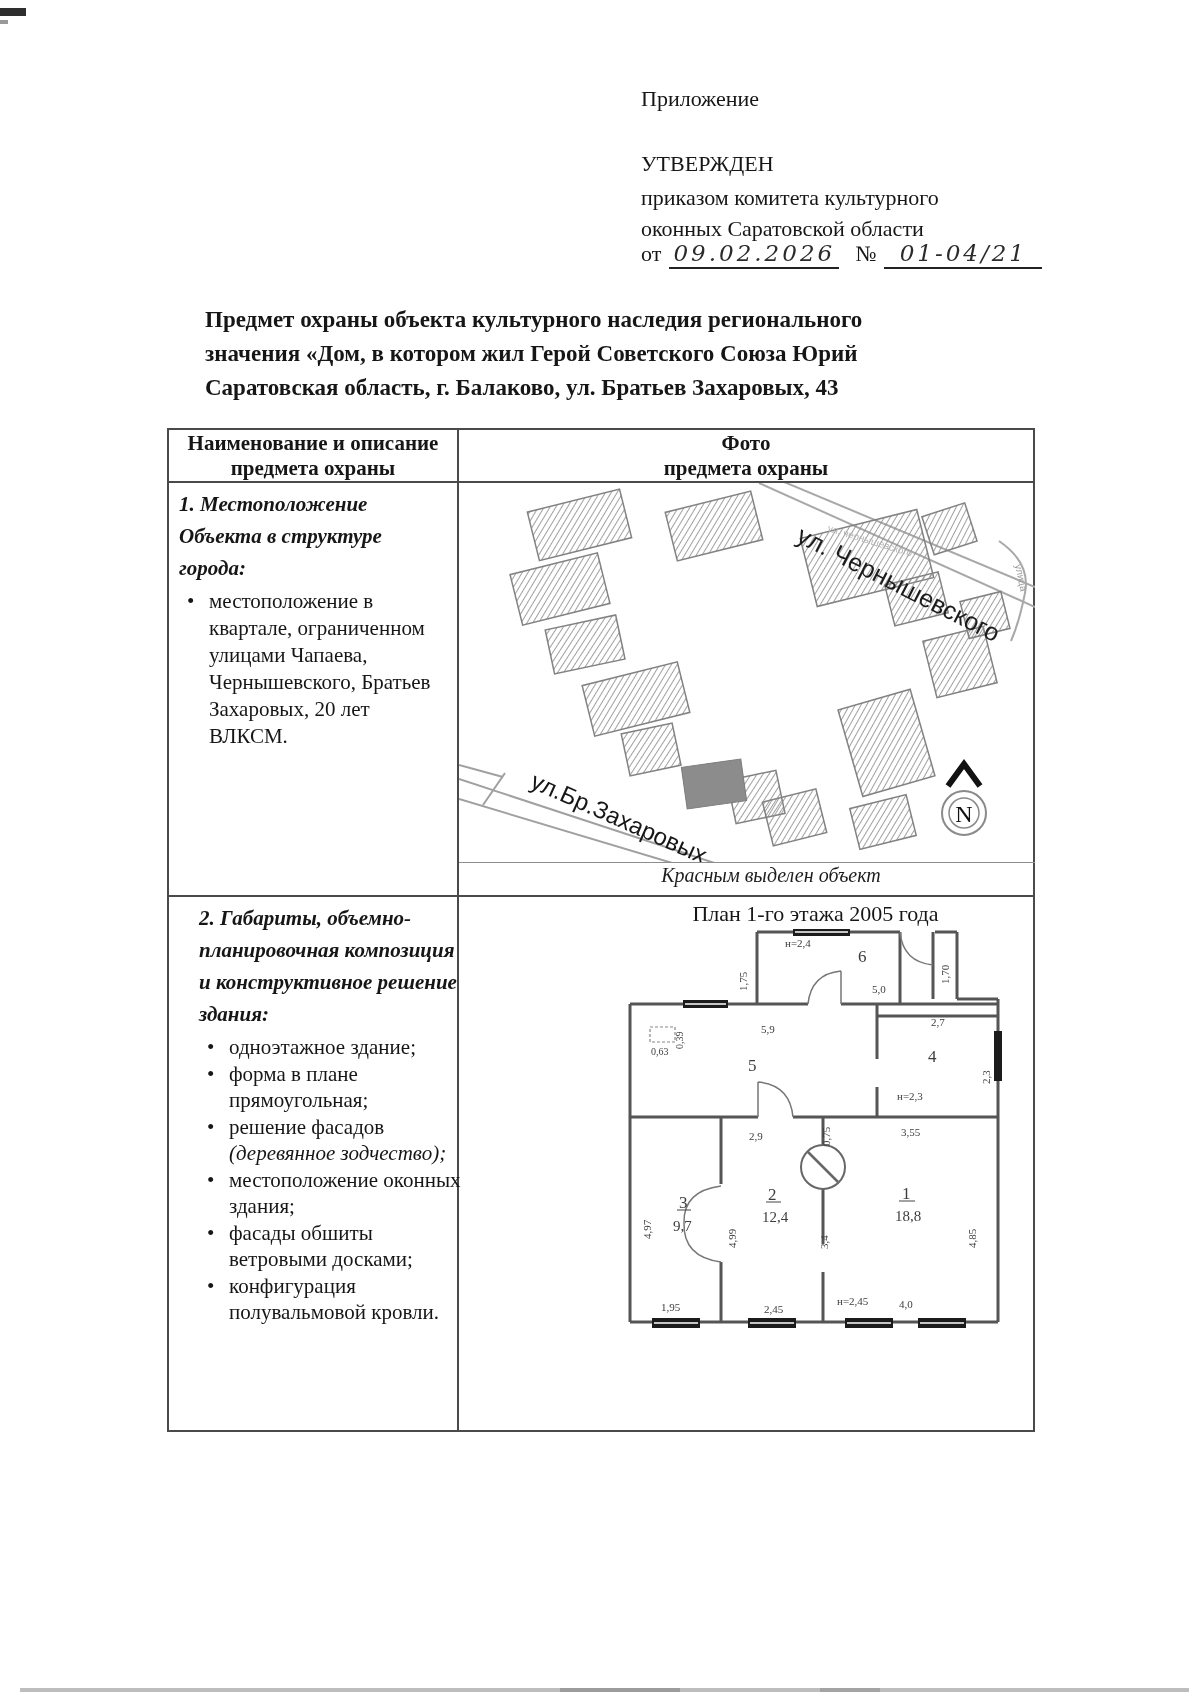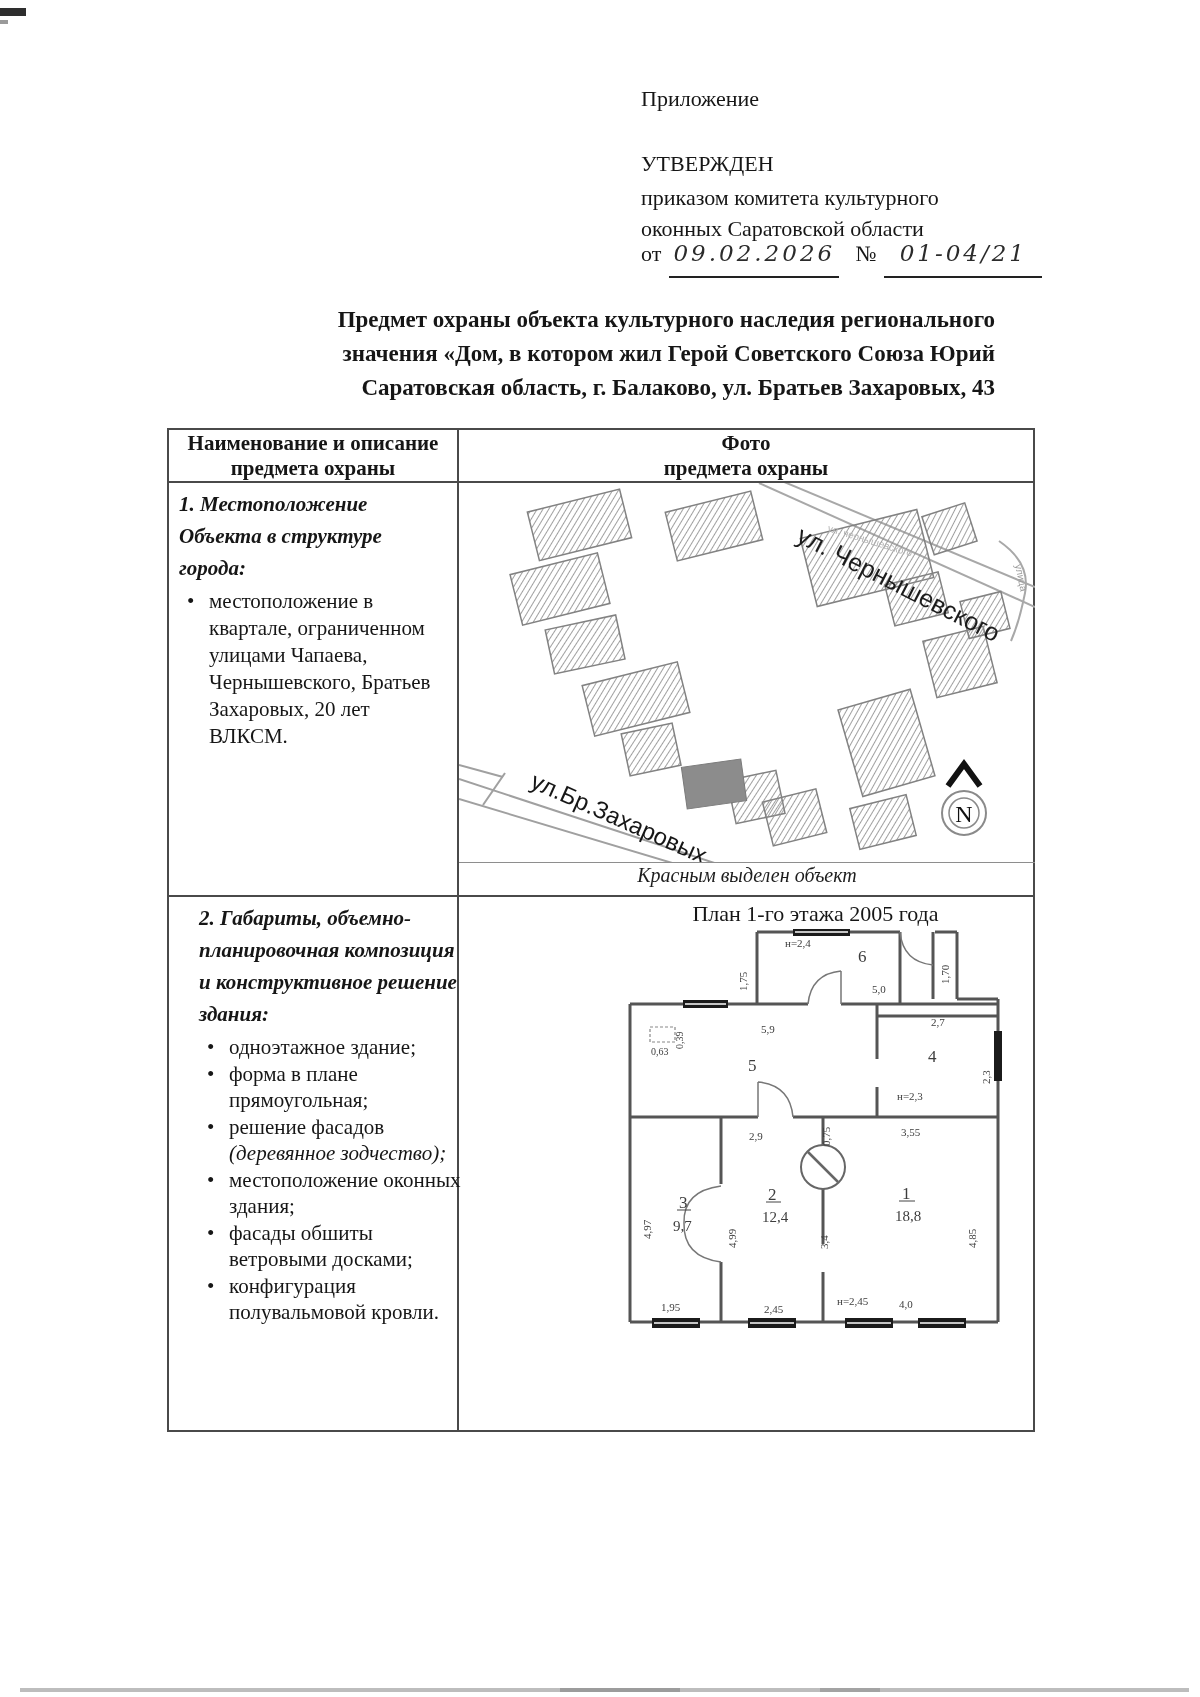--- a/index.html
+++ b/index.html
@@ -9,25 +9,25 @@
   .corner-mark{left:0;top:8px;width:26px;height:8px;background:#2e2e2e;}
   .corner-mark2{left:0;top:20px;width:8px;height:4px;background:#9a9a9a;}
 
   .appendix{left:641px;top:86px;font-size:22px;}
   .approved{left:641px;top:151px;font-size:22px;}
   .order1{left:641px;top:185px;font-size:22px;}
   .order2{left:641px;top:216px;font-size:22px;}
   .fromline{left:641px;top:240px;font-size:22px;white-space:nowrap;}
   .hand{display:inline-block;text-align:center;border-bottom:2px solid #222;
         font-family:"DejaVu Serif",serif;font-style:italic;font-size:23px;
-        letter-spacing:3px;color:#2b2b2b;padding-bottom:10px;}
+        letter-spacing:3px;color:#2b2b2b;padding-bottom:1px;}
   .hand-date{width:170px;margin-left:8px;margin-right:16px;}
   .hand-num{width:158px;margin-left:8px;}
 
-  .doc-title{left:205px;top:303px;width:790px;text-align:right;
+  .doc-title{left:205px;top:303px;width:790px;text-align:left;
              font-weight:bold;font-size:23px;line-height:34px;}
 
   
   .tbl{left:167px;top:428px;width:868px;height:1004px;border:2px solid #4a4a4a;box-sizing:border-box;}
   .vline{position:absolute;left:288px;top:0;bottom:0;width:2px;background:#4a4a4a;}
   .hline{position:absolute;left:0;right:0;height:2px;background:#4a4a4a;}
   .hline1{top:51px;}
   .hline2{top:465px;}
 
   .thc{position:absolute;top:0;height:51px;display:flex;flex-direction:column;
@@ -42,21 +42,21 @@
   .bullets{margin-top:2px;}
   .bullet{display:flex;line-height:27px;margin-bottom:1px;}
   .r2 .bullet{line-height:26px;}
   .dot{width:30px;padding-left:8px;box-sizing:border-box;}
   .btxt{flex:1;}
   .ital{font-style:italic;}
 
   .c12{position:absolute;left:290px;top:53px;width:576px;height:412px;}
   .map-wrap{position:absolute;left:0;top:0;width:576px;height:379px;border-bottom:1px solid #8e8e8e;}
   .map-caption{position:absolute;left:0;top:381px;width:100%;text-align:center;
-               font-style:italic;font-size:20px;color:#1d1d1d;}
+               font-style:italic;font-size:20px;color:#1d1d1d;padding-left:24px;}
 
   .c22{position:absolute;left:290px;top:469px;width:576px;height:537px;}
   .plan-title{position:absolute;left:150px;top:2px;width:413px;text-align:center;font-size:22px;}
   .plan-wrap{position:absolute;left:168px;top:30px;width:377px;height:416px;}
 
   .scan-line{left:20px;right:0;bottom:5px;height:4px;background:#bdbdbd;}
   .scan-dark1{left:560px;bottom:5px;width:120px;height:4px;background:#9c9c9c;}
   .scan-dark2{left:820px;bottom:5px;width:60px;height:4px;background:#a3a3a3;}
 
   svg text{font-family:"Liberation Sans",sans-serif;}

